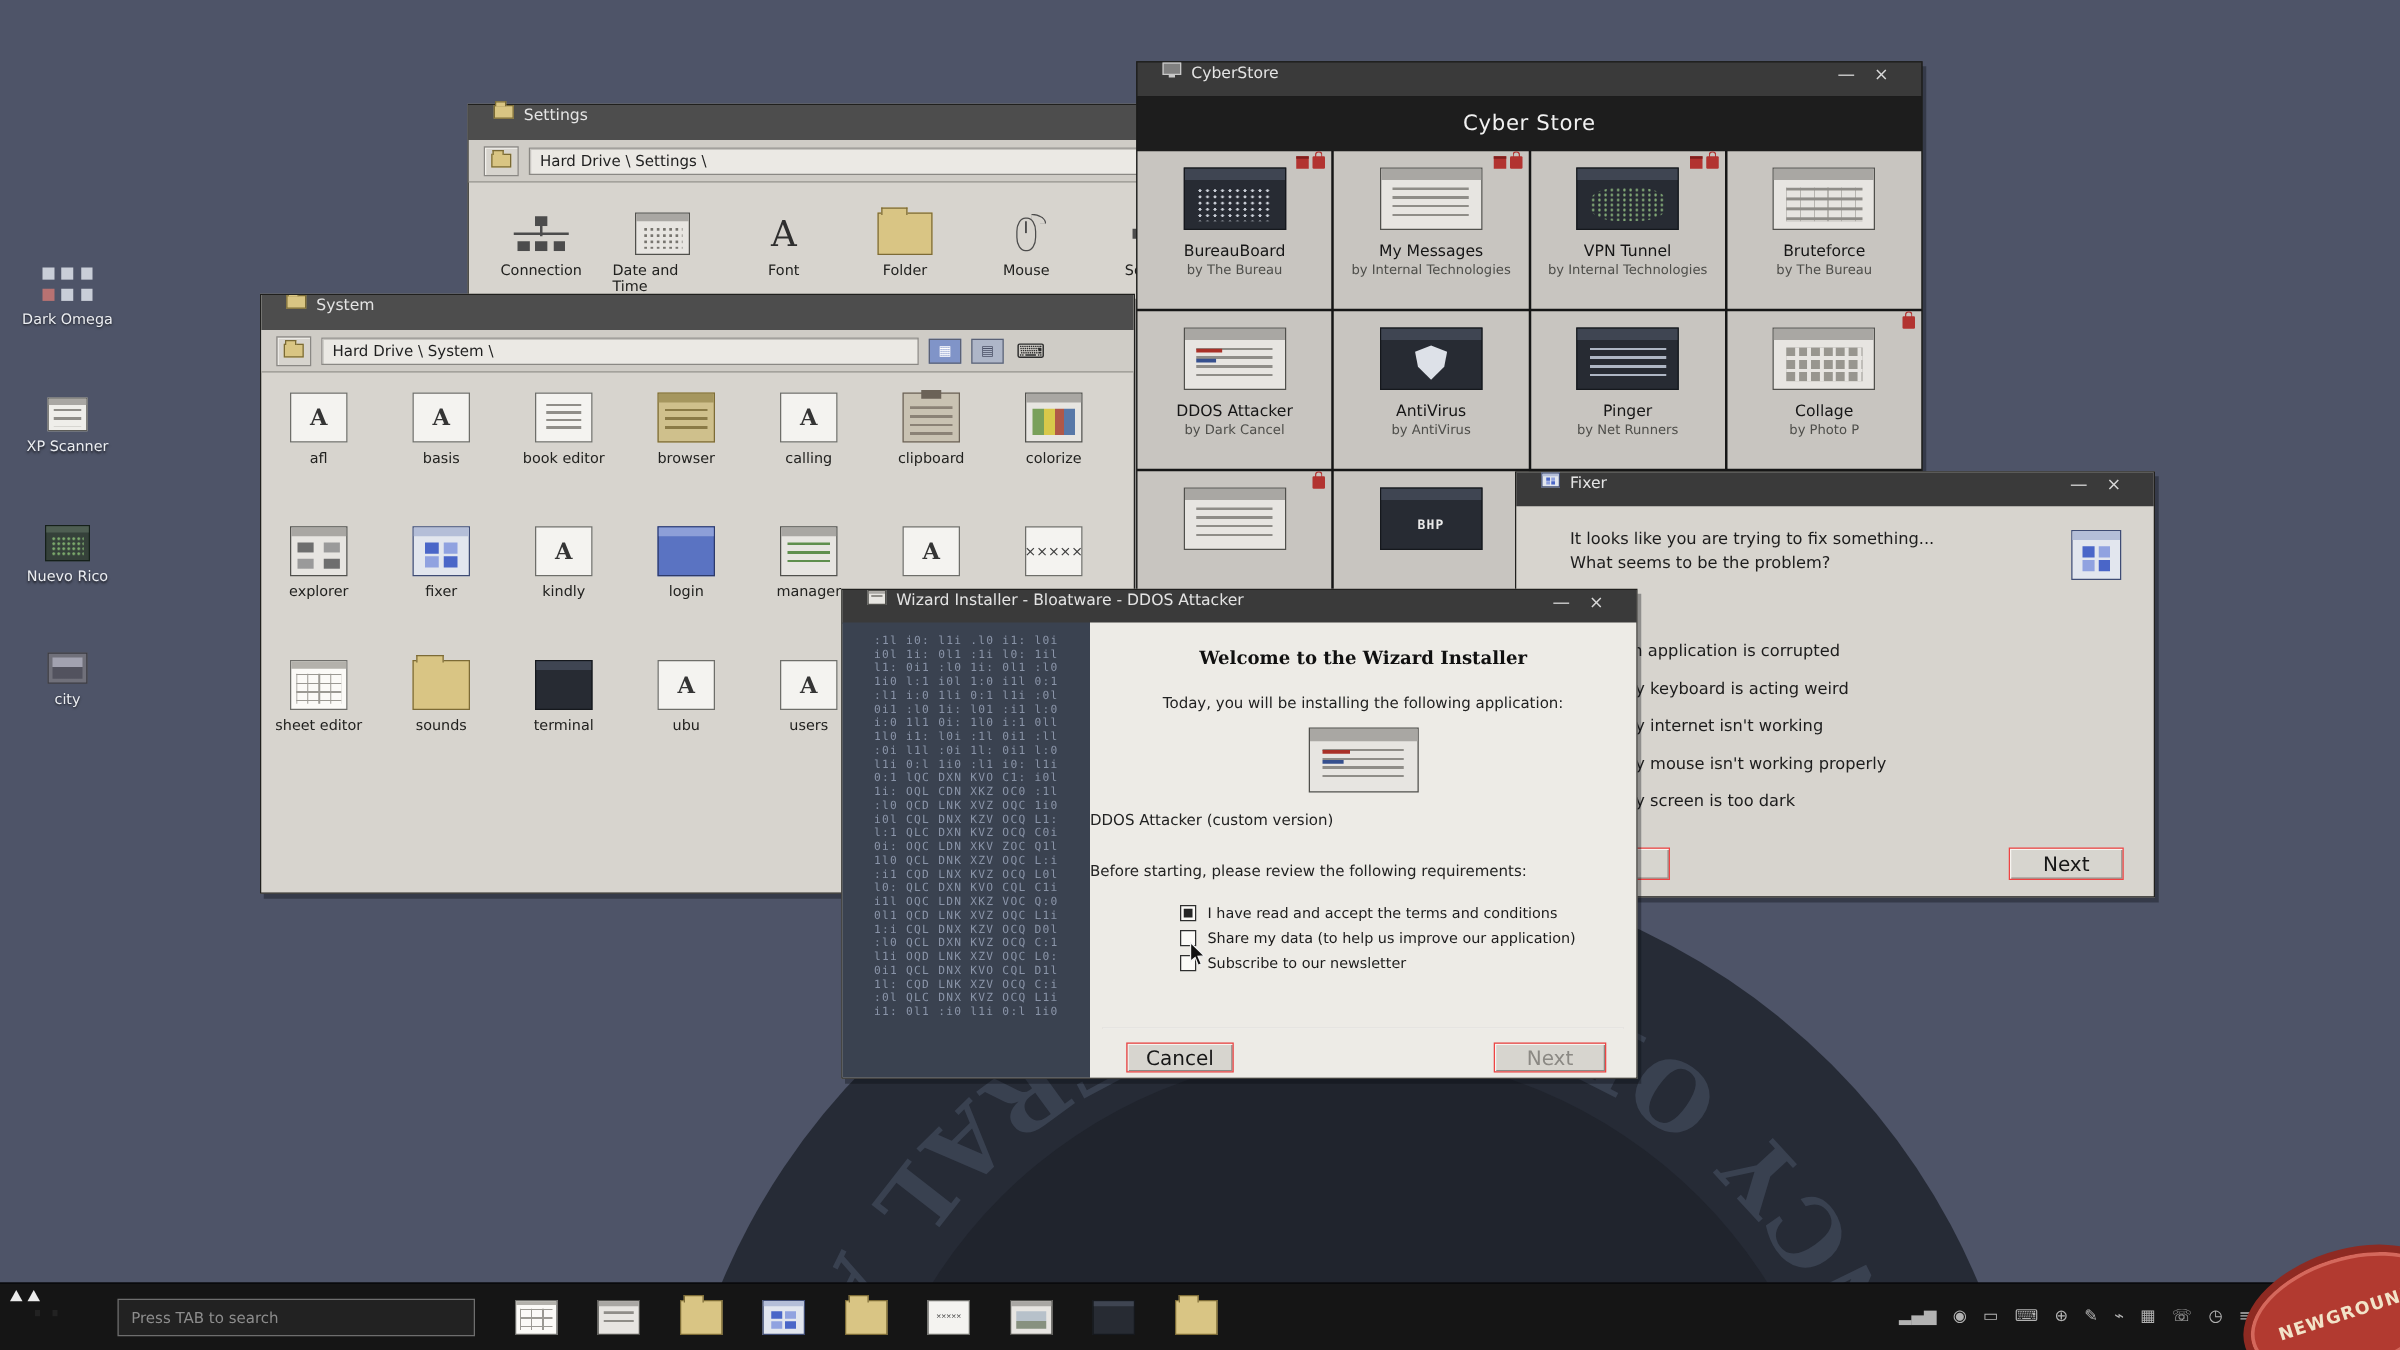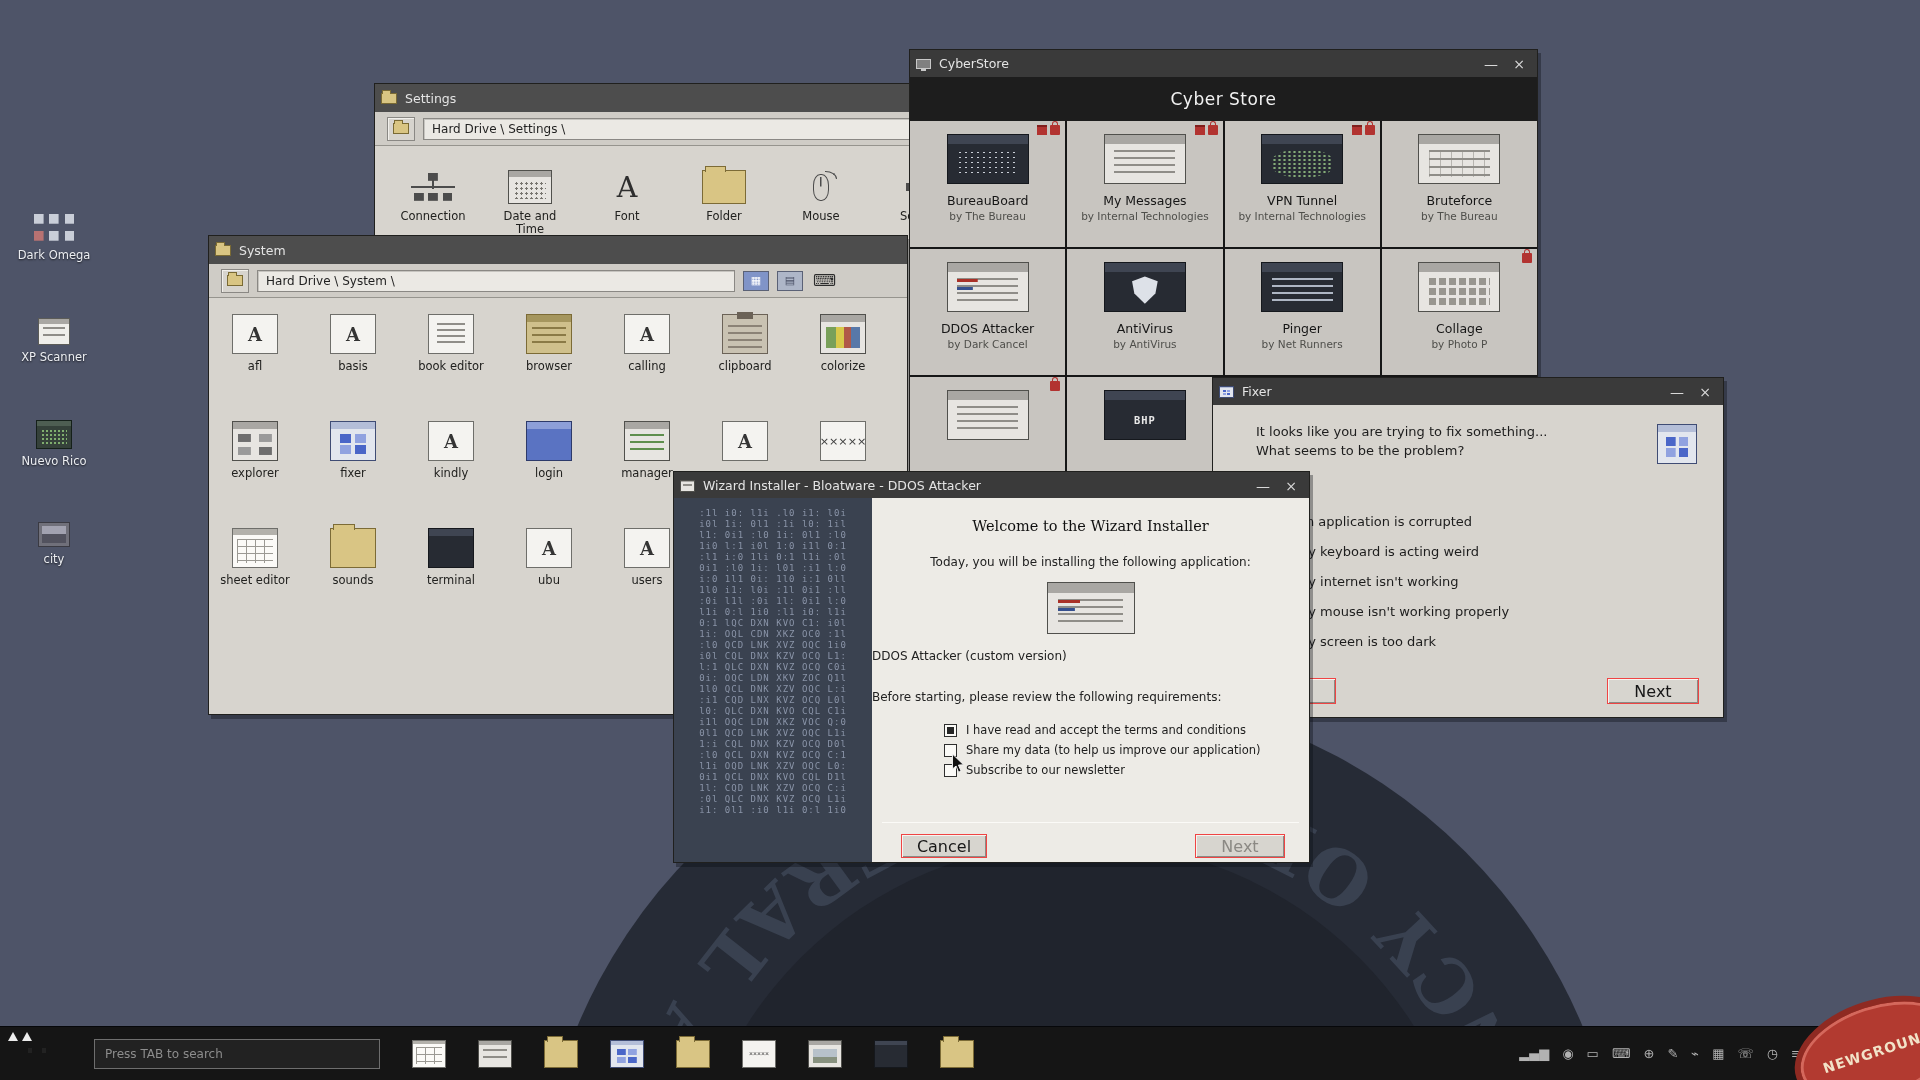--- a/index.html
+++ b/index.html
@@ -11,41 +11,41 @@
 .seal{position:absolute;left:520px;top:677px;z-index:1}
 
 
 .dicon{position:absolute;left:8px;width:92px;display:flex;flex-direction:column;align-items:center;gap:5px;z-index:5;cursor:default}
 .dlabel{font-size:11.5px;color:#eceef2;text-shadow:0 1px 2px rgba(0,0,0,.7);text-align:center}
 .icon-box{display:block;position:relative}
 .di-box{width:44px;height:31px;font-size:13px}
 
 
 .win{position:absolute;background:#d7d4ce;border:1px solid #20201e;box-shadow:3px 4px 0 rgba(10,12,18,.35)}
-.tbar{height:28px;display:flex;align-items:center;gap:8px;padding:0 6px;background:#4d4d4d;color:#e4e4e4;font-size:12.5px}
+.tbar{height:28px;display:flex;gap:8px;padding:0 20px;background:#4d4d4d;color:#e4e4e4;font-size:12.5px}
 .tbar.dk{background:#3a3a3a;height:27px}
 .ttext{white-space:nowrap}
 .winbtns{margin-left:auto;display:flex;gap:4px}
 .wbtn{width:24px;height:20px;display:flex;align-items:center;justify-content:center;color:#d8d8d8;font-size:14px;background:none;border:none;font-family:inherit}
 .toolbar{height:34px;background:#cfccc6;border-bottom:1px solid #96948e;display:flex;align-items:center;gap:8px;padding:0 12px}
 .tool-btn{width:28px;height:24px;background:#d7d4ce;border:1px solid #8a8884;box-shadow:inset 1px 1px 0 #f2f0ec;display:flex;align-items:center;justify-content:center}
 .addr{flex:1;height:22px;background:#ebe9e4;border:1px solid #8a8884;box-shadow:inset 1px 1px 0 #c6c4bf;font-size:12px;color:#1f1f1f;display:flex;align-items:center;padding:0 8px;white-space:nowrap;overflow:hidden}
 .fold{display:inline-block;width:16px;height:11px;background:#d9c583;border:1px solid #7a6a34;position:relative;flex:none}
 .fold::before{content:"";position:absolute;left:0;top:-4px;width:7px;height:3px;background:#d9c583;border:1px solid #7a6a34;border-bottom:none}
 .mon{display:inline-block;width:15px;height:10px;background:#808080;border:1px solid #c8c8c8;position:relative;flex:none}
 .mon::after{content:"";position:absolute;left:4px;right:4px;bottom:-3px;height:2px;background:#c8c8c8}
 .btn{background:#d7d5cf;border:1px solid #ef4444;box-shadow:inset 1px 1px 0 #f6f4f0,inset -1px -1px 0 #8c8a85;font-size:16px;color:#171717;font-family:inherit}
 .btn.dis{color:#8b8984}
 
 
 .w-settings{left:374px;top:83px;width:745px;height:390px;z-index:10}
 .set-row{display:flex;padding:24px 0 0 18px;gap:17px}
 .gitem{width:80px;display:flex;flex-direction:column;align-items:center;gap:6px}
 .set-box{width:44px;height:34px;font-size:19px}
-.glabel{font-size:11.5px;color:#21211f;text-align:center;line-height:13px}
+.glabel{font-size:11.5px;color:#21211f;text-align:left;line-height:13px}
 
 
 .w-system{left:208px;top:235px;width:700px;height:480px;z-index:11;overflow:hidden}
 .view-btn{width:26px;height:20px;border:1px solid #5a6176;display:flex;align-items:center;justify-content:center;font-size:11px;color:#fff;flex:none}
 .view-btn.a{background:#8094c8}
 .view-btn.b{background:#aeb6c8;color:#4a5066}
 .kb{font-size:16px;color:#2c2c2c;margin-left:2px}
 .sys-grid{display:grid;grid-template-columns:repeat(7,98px);padding:16px 0 0 6px;row-gap:48px}
 .sys-box{width:46px;height:40px;font-size:18px}
 
@@ -71,21 +71,21 @@
 .fx-list{position:absolute;left:0;right:0;top:128px}
 .fx-opt{height:30px;display:flex;align-items:center;padding-left:84px;font-size:13px;color:#1d1d1d}
 .fx-back{position:absolute;left:37px;top:300px;width:86px;height:26px}
 .fx-next{position:absolute;left:394px;top:300px;width:92px;height:26px}
 
 
 .w-wizard{left:673px;top:471px;width:637px;height:392px;z-index:14}
 .wz-left{position:absolute;left:0;top:26px;bottom:0;width:198px;background:#3a4250;overflow:hidden}
 .wz-left pre{font-family:"DejaVu Sans Mono","Liberation Mono",monospace;font-size:9px;line-height:11px;color:#8a94a8;text-align:center;padding-top:10px;letter-spacing:1px}
 .wz-right{position:absolute;left:198px;top:26px;right:0;bottom:0;background:#edebe6}
-.wz-head{position:absolute;top:20px;left:0;right:0;text-align:center;font-family:"DejaVu Serif","Liberation Serif",serif;font-weight:normal;font-size:14.5px;color:#101010}
+.wz-head{position:absolute;top:20px;left:0;right:0;text-align:center;font-family:"DejaVu Serif","Liberation Serif",serif;font-weight:bold;font-size:14.5px;color:#101010}
 .wz-intro{position:absolute;top:57px;left:0;right:0;text-align:center;font-size:12px;color:#222}
 .wz-appbox{position:absolute;top:84px;left:50%;transform:translateX(-50%);width:88px;height:52px;font-size:13px}
 .wz-appname{position:absolute;top:151px;left:0;right:0;text-align:left;font-size:12px;color:#222}
 .wz-review{position:absolute;top:192px;left:0;right:0;text-align:left;font-size:12px;color:#222}
 .chk-row{position:absolute;left:72px;display:flex;align-items:center;gap:9px}
 .cr1{top:225px}.cr2{top:245px}.cr3{top:265px}
 .chk{width:13px;height:13px;background:#fbfaf7;border:1px solid #2e2e2e;position:relative;flex:none}
 .chk.checked::after{content:"";position:absolute;inset:2px;background:#262626}
 .chk-label{font-size:11.5px;color:#1c1c1c}
 .wz-sep{position:absolute;left:10px;right:10px;top:324px;height:1px;background:#b4b2ad;border-bottom:1px solid #fbfaf7}

